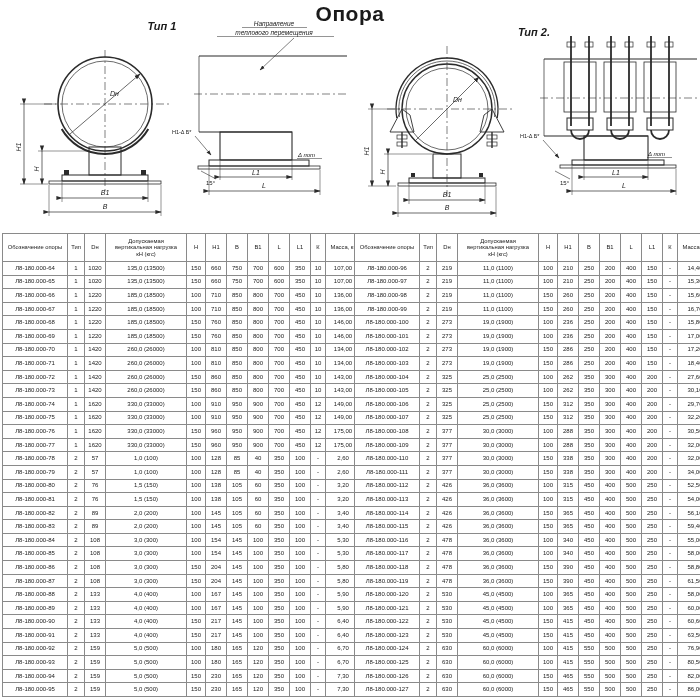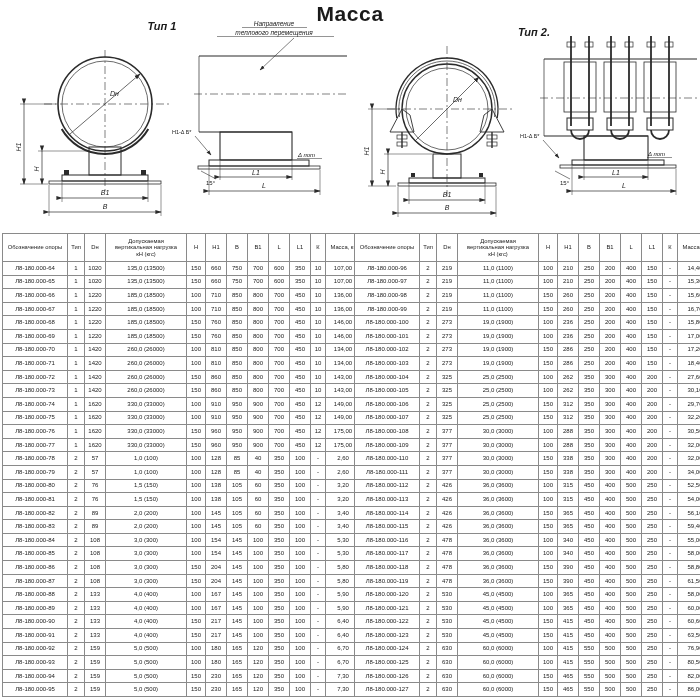--- a/index.html
+++ b/index.html
@@ -37,21 +37,21 @@
   th:nth-child(7),td:nth-child(7){width:20px;}
   th:nth-child(8),td:nth-child(8){width:20px;}
   th:nth-child(9),td:nth-child(9){width:20px;}
   th:nth-child(10),td:nth-child(10){width:20px;}
   th:nth-child(11),td:nth-child(11){width:14px;}
   th:nth-child(12),td:nth-child(12){width:34px;}
 </style>
 </head>
 <body>
 
-<div class="title">Масса</div>
+<div class="title">Опора</div>
 
 <svg id="d1" class="drawing" width="345" height="212" viewBox="0 0 345 212">
   <defs>
     <marker id="a1" markerWidth="9" markerHeight="8" refX="8" refY="4" orient="auto">
       <path d="M9,4 L0,1 L0,7 Z" fill="#2b2b2b"></path>
     </marker>
   </defs>
 
   <text x="160" y="16" font-size="11" font-weight="bold" font-style="italic" text-anchor="middle">Тип 1</text>
 

